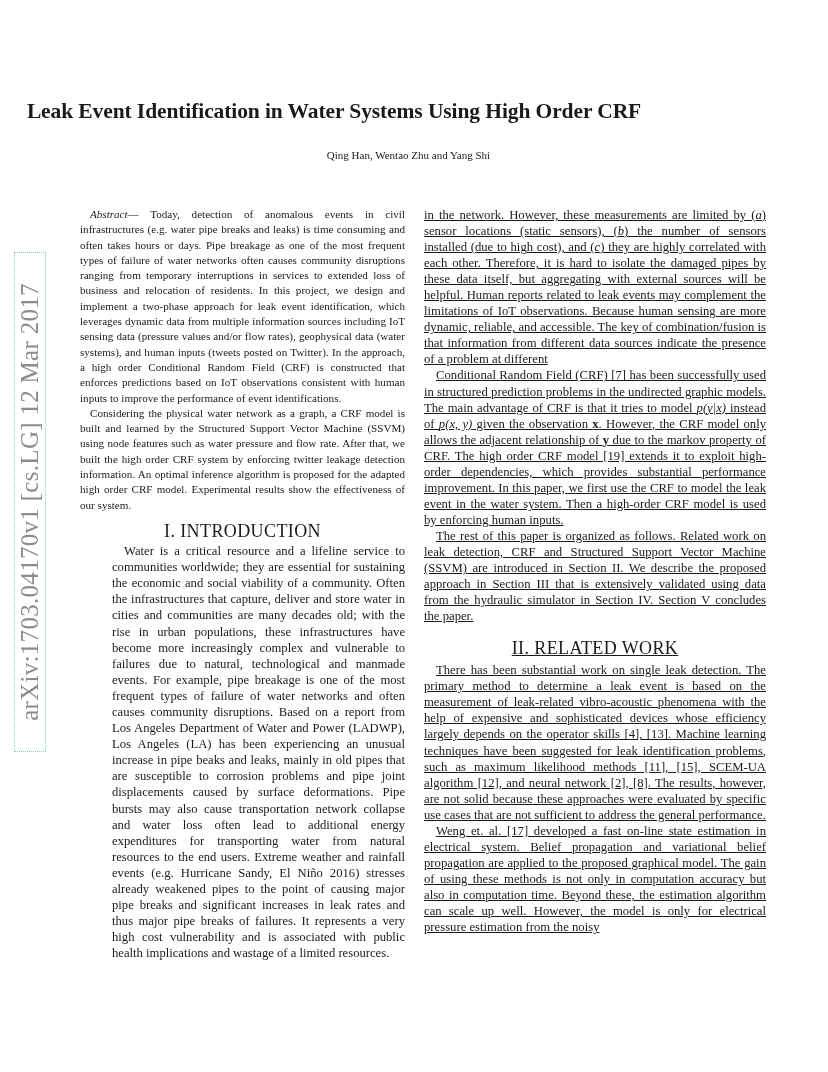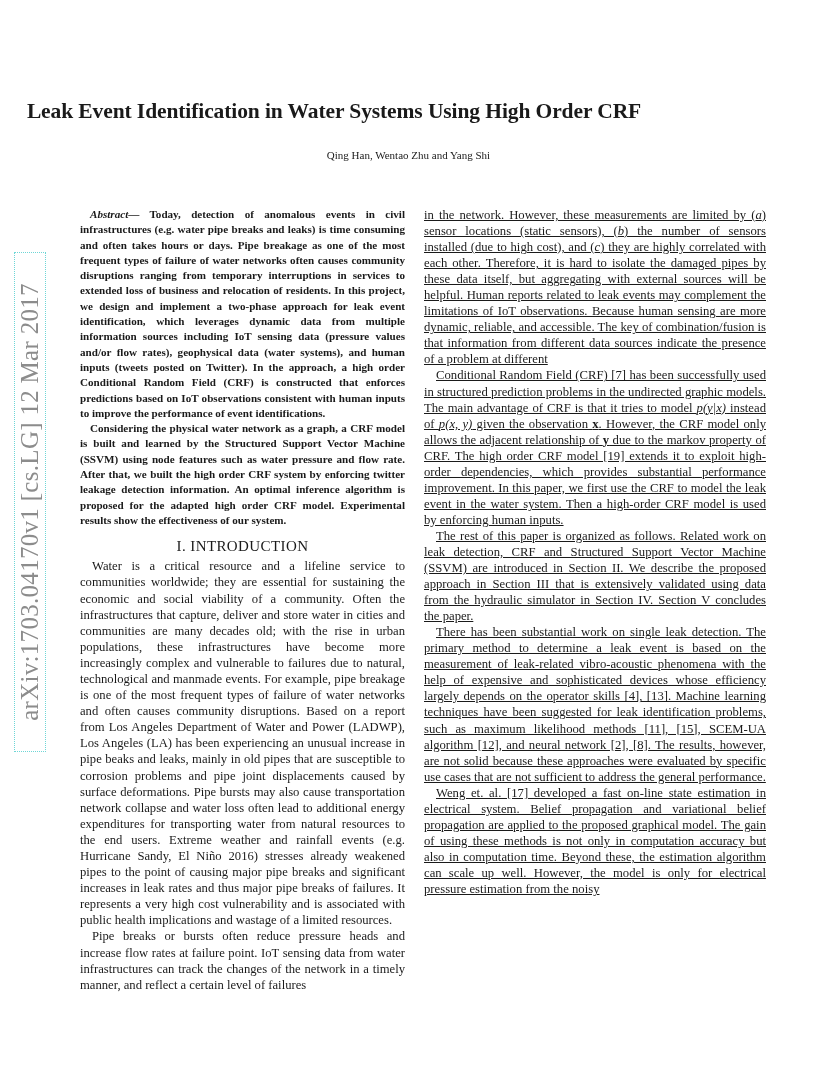--- a/index.html
+++ b/index.html
@@ -23,30 +23,30 @@
     position: absolute; left: 50%; top: 50%;
     transform: translate(-50%, -50%) rotate(-90deg);
     white-space: nowrap; font-size: 25px; color: #8c8c8c; letter-spacing: 0.3px;
   }
   .col {
     position: absolute; top: 207px; width: 325px; font-size: 12.15px; line-height: 16.1px;
     text-align: justify; hyphens: manual;
   }
   .col.left { left: 80px; }
   .col.right { left: 424px; width: 342px; line-height: 16.05px; font-size: 12.7px; text-decoration: underline; }
-  .abstract { font-weight: bold; font-size: 11.1px; line-height: 15.3px; }
+  .abstract { font-weight: normal; font-size: 11.1px; line-height: 15.3px; }
   .abstract p { margin: 0; text-indent: 10px; }
   .abstract .lead { font-style: italic; }
   p { margin: 0; text-indent: 12px; }
   p.noindent { text-indent: 0; }
   .sec-head {
-    text-align: center; font-size: 15px; letter-spacing: 0.4px; text-indent: 0;
+    text-align: center; font-size: 18px; letter-spacing: 0.4px; text-indent: 0;
     margin: 10px 0 4px 0;
   }
-  .left .body p { font-size: 12.65px; line-height: 16.1px; }
+  .left .body p { font-size: 12.65px; line-height: 16.1px; margin-left: 32px; }
   .right p { line-height: 16.05px; }
   .m { font-style: italic; }
   .mb { font-weight: bold; font-family: "Liberation Serif", serif; }
 </style>
 </head>
 <body>
 
 <div class="title">Leak Event Identification in Water Systems Using High Order CRF</div>
 <div class="authors">Qing Han, Wentao Zhu and Yang Shi</div>
 
@@ -55,23 +55,23 @@
 </div>
 
 <div class="col left">
   <div class="abstract">
     <p><span class="lead">Abstract</span><span>— Today, detection of anomalous events in civil infrastructures (e.g. water pipe breaks and leaks) is time consuming and often takes hours or days. Pipe breakage as one of the most frequent types of failure of water networks often causes community disruptions ranging from temporary inter­ruptions in services to extended loss of business and relocation of residents. In this project, we design and implement a two-phase approach for leak event identification, which leverages dynamic data from multiple information sources including IoT sensing data (pressure values and/or flow rates), geophysical data (water systems), and human inputs (tweets posted on Twitter). In the approach, a high order Conditional Random Field (CRF) is constructed that enforces predictions based on IoT observations consistent with human inputs to improve the performance of event identifications.</span></p>
     <p>Considering the physical water network as a graph, a CRF model is built and learned by the Structured Support Vector Machine (SSVM) using node features such as water pressure and flow rate. After that, we built the high order CRF system by enforcing twitter leakage detection information. An optimal inference algorithm is proposed for the adapted high order CRF model. Experimental results show the effectiveness of our system.</p>
   </div>
   <div class="body">
     <div class="sec-head">I. INTRODUCTION</div>
     <p>Water is a critical resource and a lifeline service to communities worldwide; they are essential for sustaining the economic and social viability of a community. Often the infrastructures that capture, deliver and store water in cities and communities are many decades old; with the rise in urban populations, these infrastructures have become more increasingly complex and vulnerable to failures due to nat­ural, technological and manmade events. For example, pipe breakage is one of the most frequent types of failure of water networks and often causes community disruptions. Based on a report from Los Angeles Department of Water and Power (LADWP), Los Angeles (LA) has been experiencing an unusual increase in pipe beaks and leaks, mainly in old pipes that are susceptible to corrosion problems and pipe joint displacements caused by surface deformations. Pipe bursts may also cause transportation network collapse and water loss often lead to additional energy expenditures for transporting water from natural resources to the end users. Extreme weather and rainfall events (e.g. Hurricane Sandy, El Niño 2016) stresses already weakened pipes to the point of causing major pipe breaks and significant increases in leak rates and thus major pipe breaks of failures. It represents a very high cost vulnerability and is associated with public health implications and wastage of a limited resources.</p>
-    <p>Pipe breaks or bursts often reduce pressure heads and increase flow rates at failure point. IoT sensing data from water infrastructures can track the changes of the network in a timely manner, and reflect a certain level of failures</p>
   </div>
 </div>
 
 <div class="col right">
   <p class="noindent"><span>in the network. However, these measurements are limited by (</span><span class="m">a</span><span>) sensor locations (static sensors), (</span><span class="m">b</span><span>) the number of sensors installed (due to high cost), and (</span><span class="m">c</span><span>) they are highly correlated with each other. Therefore, it is hard to isolate the damaged pipes by these data itself, but aggregating with external sources will be helpful. Human reports re­lated to leak events may complement the limitations of IoT observations. Because human sensing are more dynamic, reliable, and accessible. The key of combination/fusion is that information from different data sources indicate the presence of a problem at different</span></p>
   <p><span>Conditional Random Field (CRF) [7] has been success­fully used in structured prediction problems in the undirected graphic models. The main advantage of CRF is that it tries to model </span><span class="m">p(y|x)</span><span> instead of </span><span class="m">p(x, y)</span><span> given the observation </span><span class="mb">x</span><span>. However, the CRF model only allows the adjacent re­lationship of </span><span class="mb">y</span><span> due to the markov property of CRF. The high order CRF model [19] extends it to exploit high-order dependencies, which provides substantial performance improvement. In this paper, we first use the CRF to model the leak event in the water system. Then a high-order CRF model is used by enforcing human inputs.</span></p>
   <p>The rest of this paper is organized as follows. Related work on leak detection, CRF and Structured Support Vector Machine (SSVM) are introduced in Section II. We describe the proposed approach in Section III that is extensively validated using data from the hydraulic simulator in Section IV. Section V concludes the paper.</p>
+  <div class="sec-head" style="margin-top:16px;margin-bottom:6px;">II. RELATED WORK</div>
   <p>There has been substantial work on single leak detection. The primary method to determine a leak event is based on the measurement of leak-related vibro-acoustic phenomena with the help of expensive and sophisticated devices whose efficiency largely depends on the operator skills [4], [13]. Machine learning techniques have been suggested for leak identification problems, such as maximum likelihood meth­ods [11], [15], SCEM-UA algorithm [12], and neural network [2], [8]. The results, however, are not solid because these approaches were evaluated by specific use cases that are not sufficient to address the general performance.</p>
   <p>Weng et. al. [17] developed a fast on-line state estimation in electrical system. Belief propagation and variational belief propagation are applied to the proposed graphical model. The gain of using these methods is not only in computation accuracy but also in computation time. Beyond these, the estimation algorithm can scale up well. However, the model is only for electrical pressure estimation from the noisy</p>
 </div>
 
 </body></html>

